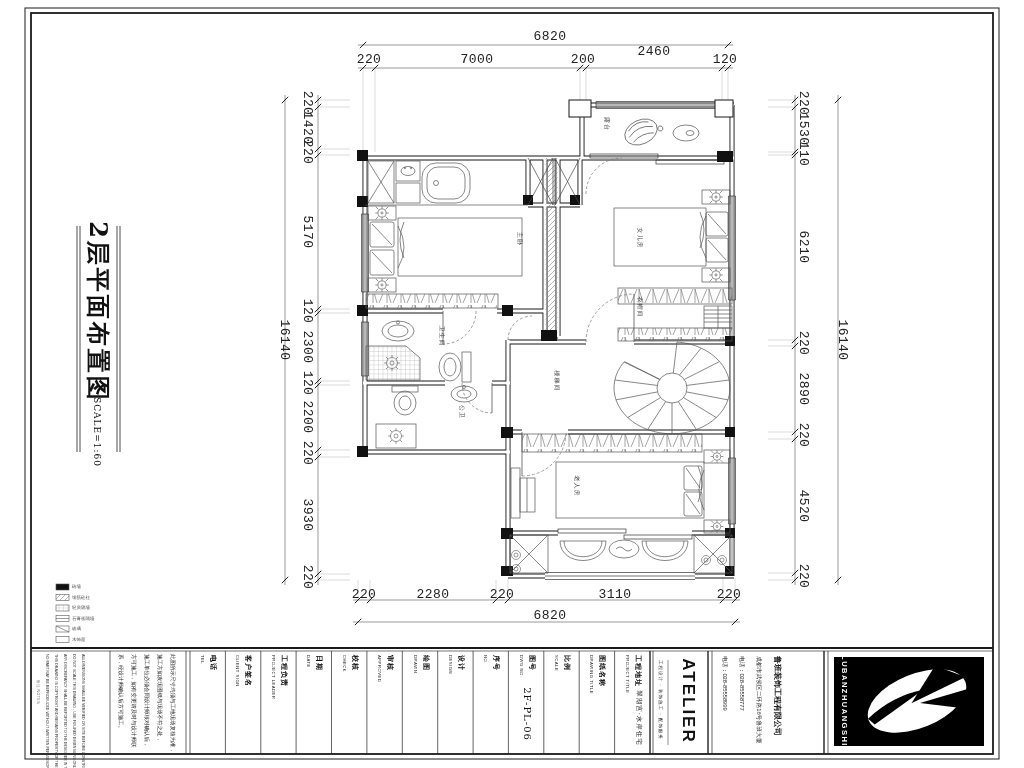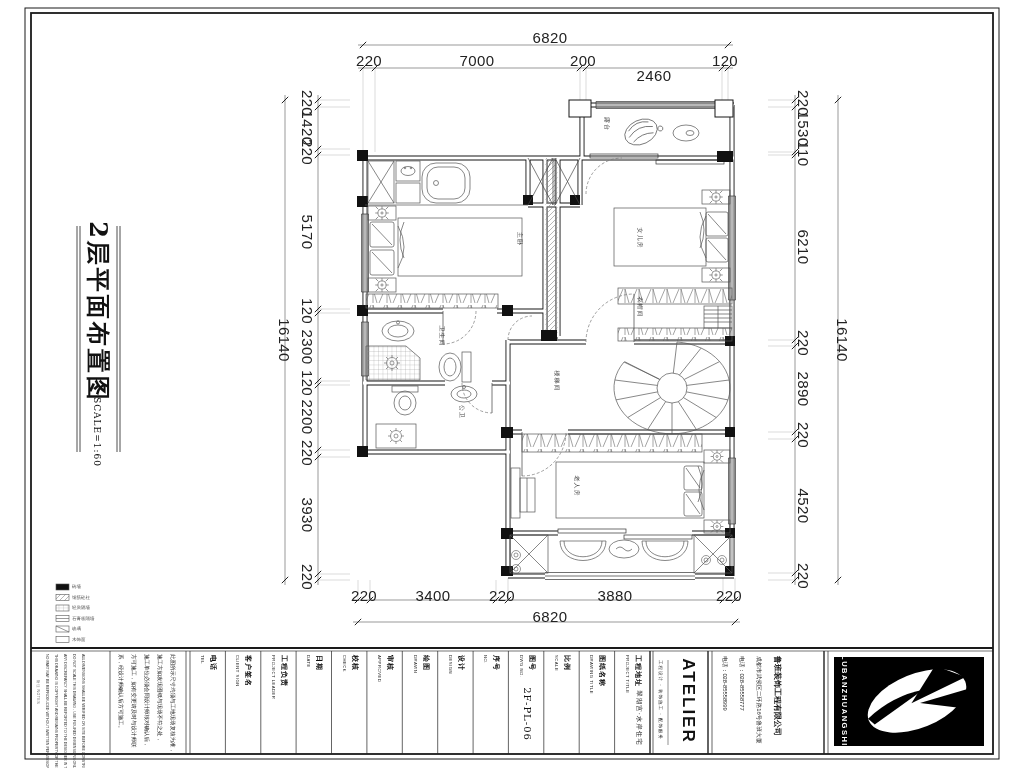--- a/index.html
+++ b/index.html
@@ -2,21 +2,21 @@
 <html><head>
 <meta charset="utf-8">
 <style>
 html,body{margin:0;padding:0;background:#fff}
 #sheet{position:relative;width:1024px;height:768px;background:#fff;overflow:hidden;
  font-family:"Liberation Sans",sans-serif;color:#222}
 .abs{position:absolute}
 .v{writing-mode:vertical-rl;text-orientation:sideways;white-space:nowrap}
 .vc{transform:translate(-50%,-50%)}
 .hc{transform:translateX(-50%)}
-.dim{font-family:Liberation Sans, sans-serif;font-size:15px;color:#222;letter-spacing:.4px;white-space:nowrap}
+.dim{font-family:Liberation Mono, monospace;font-size:13px;color:#222;letter-spacing:.4px;white-space:nowrap}
 .rlabel{font-size:6px;color:#444;letter-spacing:1px}
 .sheet-title{font-family:"DejaVu Serif",serif;font-weight:bold;font-size:24px;color:#111;letter-spacing:3px}
 .scale-note{font-family:"DejaVu Serif",serif;font-size:9px;color:#111;letter-spacing:1px}
 .flabel{font-size:7px;font-weight:bold;color:#111;letter-spacing:1px}
 .fsub{font-size:4.2px;color:#222;letter-spacing:.5px}
 .fvalue{font-family:"DejaVu Serif",serif;font-size:10px;color:#111;letter-spacing:1px}
 .notes{display:flex;flex-direction:column}
 .notes-cn{font-size:5.5px;color:#222}
 .notes-cn>div{margin:0 3px}
 .notes-en{font-size:3.6px;color:#333}
@@ -399,27 +399,27 @@
 </g>
 </svg>
 
 <div class="abs v vc sheet-title" style="left:98px;top:312px">2层平面布置图</div>
 <div class="abs v vc scale-note" style="left:97px;top:432px">SCALE=1:60</div>
 
 <div class="abs dim hc" style="left:550px;top:29px">6820</div>
 <div class="abs dim hc" style="left:369px;top:52px">220</div>
 <div class="abs dim hc" style="left:477px;top:52px">7000</div>
 <div class="abs dim hc" style="left:583px;top:52px">200</div>
-<div class="abs dim hc" style="left:654px;top:67px">2460</div>
+<div class="abs dim hc" style="left:654px;top:44px">2460</div>
 <div class="abs dim hc" style="left:725px;top:52px">120</div>
 
 <div class="abs dim hc" style="left:364px;top:587px">220</div>
-<div class="abs dim hc" style="left:433px;top:587px">3400</div>
+<div class="abs dim hc" style="left:433px;top:587px">2280</div>
 <div class="abs dim hc" style="left:502px;top:587px">220</div>
-<div class="abs dim hc" style="left:615px;top:587px">3880</div>
+<div class="abs dim hc" style="left:615px;top:587px">3110</div>
 <div class="abs dim hc" style="left:729px;top:587px">220</div>
 <div class="abs dim hc" style="left:550px;top:608px">6820</div>
 
 <div class="abs dim v vc" style="left:307px;top:103px">220</div>
 <div class="abs dim v vc" style="left:307px;top:128px">1420</div>
 <div class="abs dim v vc" style="left:307px;top:152px">220</div>
 <div class="abs dim v vc" style="left:307px;top:232px">5170</div>
 <div class="abs dim v vc" style="left:307px;top:311px">120</div>
 <div class="abs dim v vc" style="left:307px;top:347px">2300</div>
 <div class="abs dim v vc" style="left:307px;top:383px">120</div>

